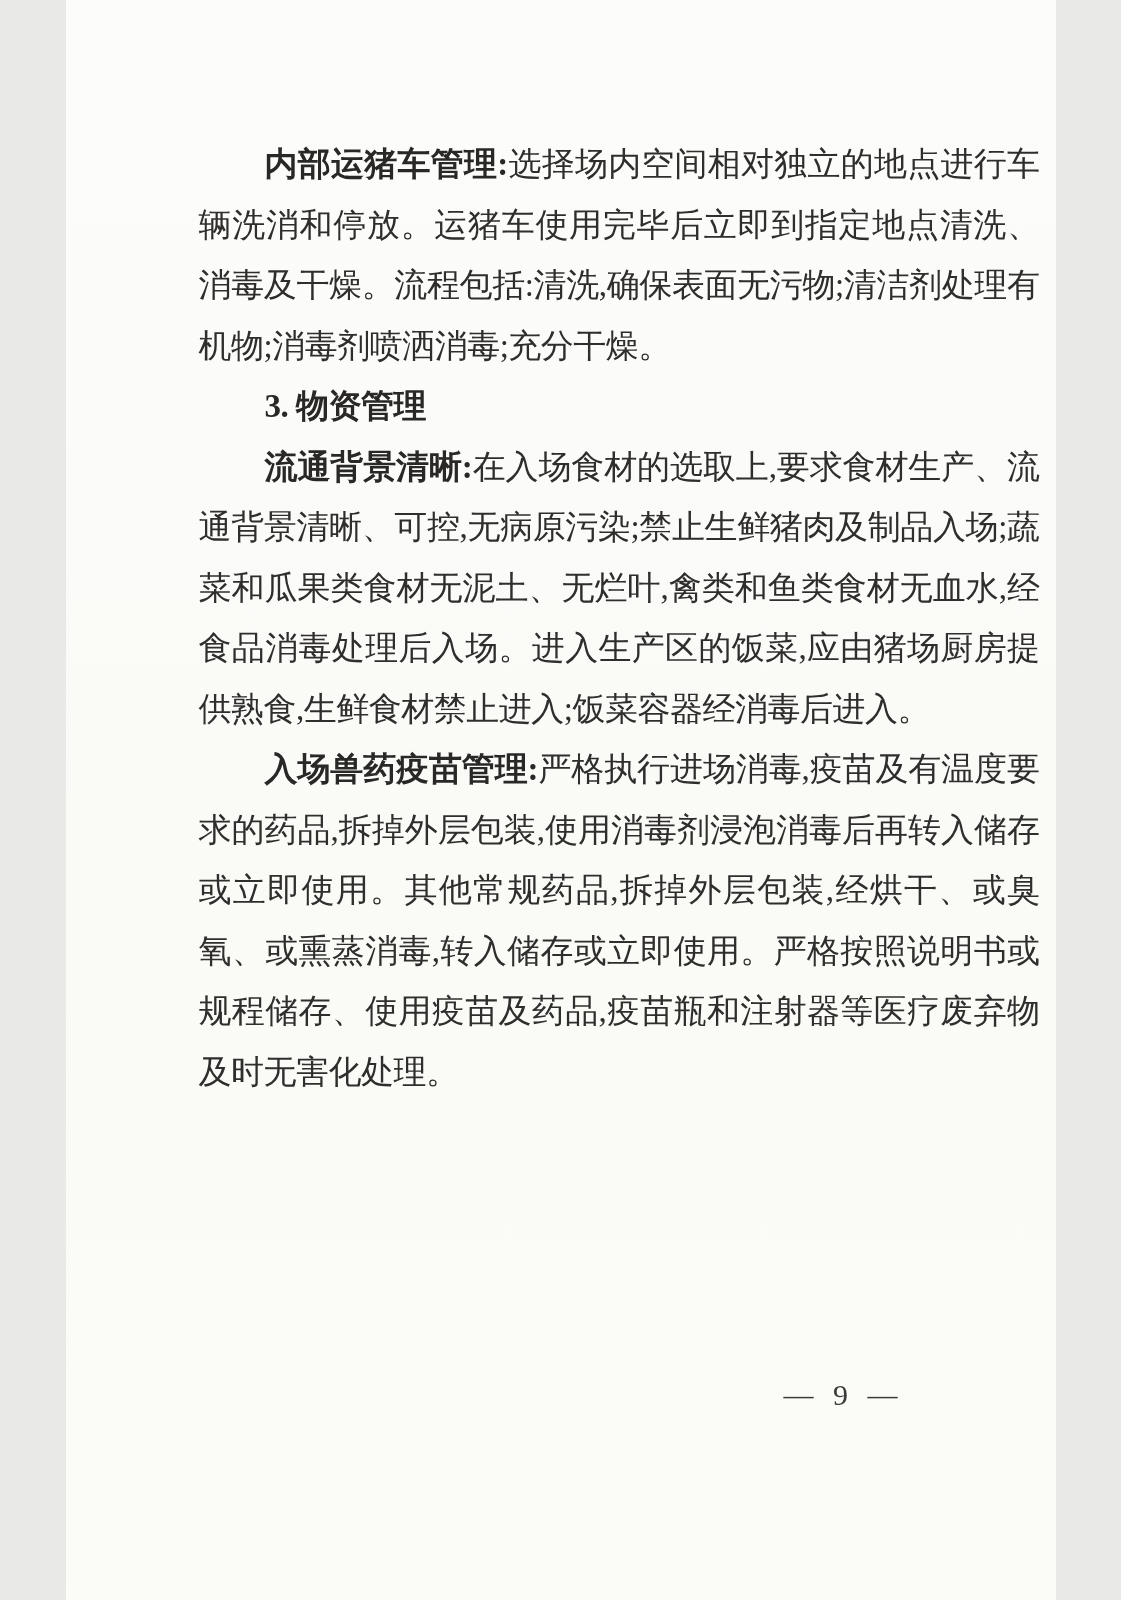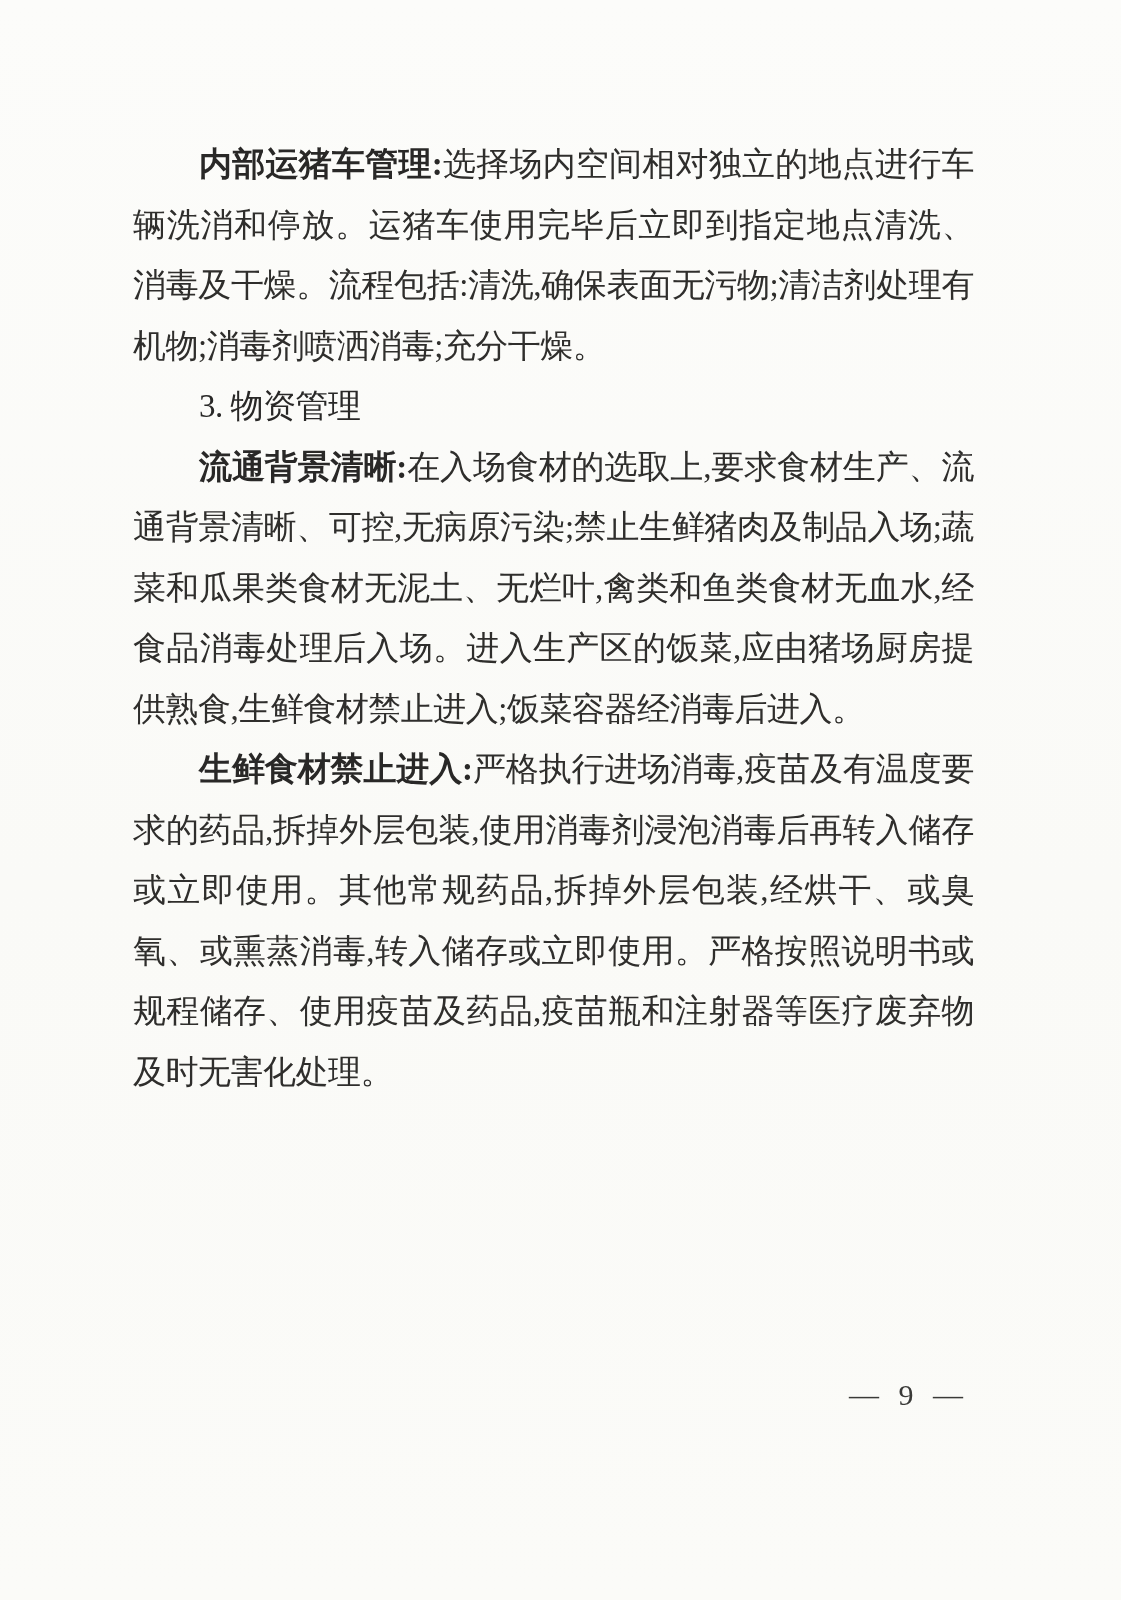--- a/index.html
+++ b/index.html
@@ -5,21 +5,21 @@
   html, body {
     margin: 0;
     padding: 0;
   }
   body {
     background: #e9e9e7;
     font-family: "Liberation Serif", "DejaVu Serif", serif;
   }
   .page {
     position: relative;
-    width: 1121px;
+    width: 990px;
     height: 1600px;
     margin: 0 auto;
     background: #fbfbf9;
     background-image: linear-gradient(180deg, #fcfcfa 0%, #fafaf7 55%, #fbfbf8 100%);
     color: #2f2e2c;
     overflow: hidden;
   }
   .content {
     position: absolute;
     left: 133px;
@@ -32,21 +32,21 @@
     text-justify: inter-ideograph;
   }
   .content p {
     margin: 0;
     text-indent: 2em;
   }
   .content h3 {
     margin: 0;
     text-indent: 2em;
     font-size: 33px;
-    font-weight: normal;
+    font-weight: bold;
     line-height: 60.5px;
     color: #292827;
   }
   .lead {
     font-weight: bold;
     color: #292827;
   }
   .page-footer {
     position: absolute;
     top: 1378px;
@@ -65,20 +65,20 @@
   <main class="content">
 
     <p><strong class="lead">内部运猪车管理:</strong><span>选择场内空间相对独立的地点进行车辆洗消和停放。运猪车使用完毕后立即到指定地点清洗、消毒及干燥。流程包括:清洗,确保表面无污物;清洁剂处理有机物;消毒剂喷洒消毒;充分干燥。</span></p>
 
 
     <h3>3. 物资管理</h3>
 
 
     <p><strong class="lead">流通背景清晰:</strong><span>在入场食材的选取上,要求食材生产、流通背景清晰、可控,无病原污染;禁止生鲜猪肉及制品入场;蔬菜和瓜果类食材无泥土、无烂叶,禽类和鱼类食材无血水,经食品消毒处理后入场。进入生产区的饭菜,应由猪场厨房提供熟食,生鲜食材禁止进入;饭菜容器经消毒后进入。</span></p>
 
-    <p><strong class="lead">生鲜食材禁止进入:</strong><span>严格执行进场消毒,疫苗及有温度要求的药品,拆掉外层包装,使用消毒剂浸泡消毒后再转入储存或立即使用。其他常规药品,拆掉外层包装,经烘干、或臭氧、或熏蒸消毒,转入储存或立即使用。严格按照说明书或规程储存、使用疫苗及药品,疫苗瓶和注射器等医疗废弃物及时无害化处理。</span></p>
+    <p><strong class="lead">入场兽药疫苗管理:</strong><span>严格执行进场消毒,疫苗及有温度要求的药品,拆掉外层包装,使用消毒剂浸泡消毒后再转入储存或立即使用。其他常规药品,拆掉外层包装,经烘干、或臭氧、或熏蒸消毒,转入储存或立即使用。严格按照说明书或规程储存、使用疫苗及药品,疫苗瓶和注射器等医疗废弃物及时无害化处理。</span></p>
 
   </main>
 
   <footer class="page-footer">
     <span class="page-number">— 9 —</span>
   </footer>
 </div>
 
 </body></html>

